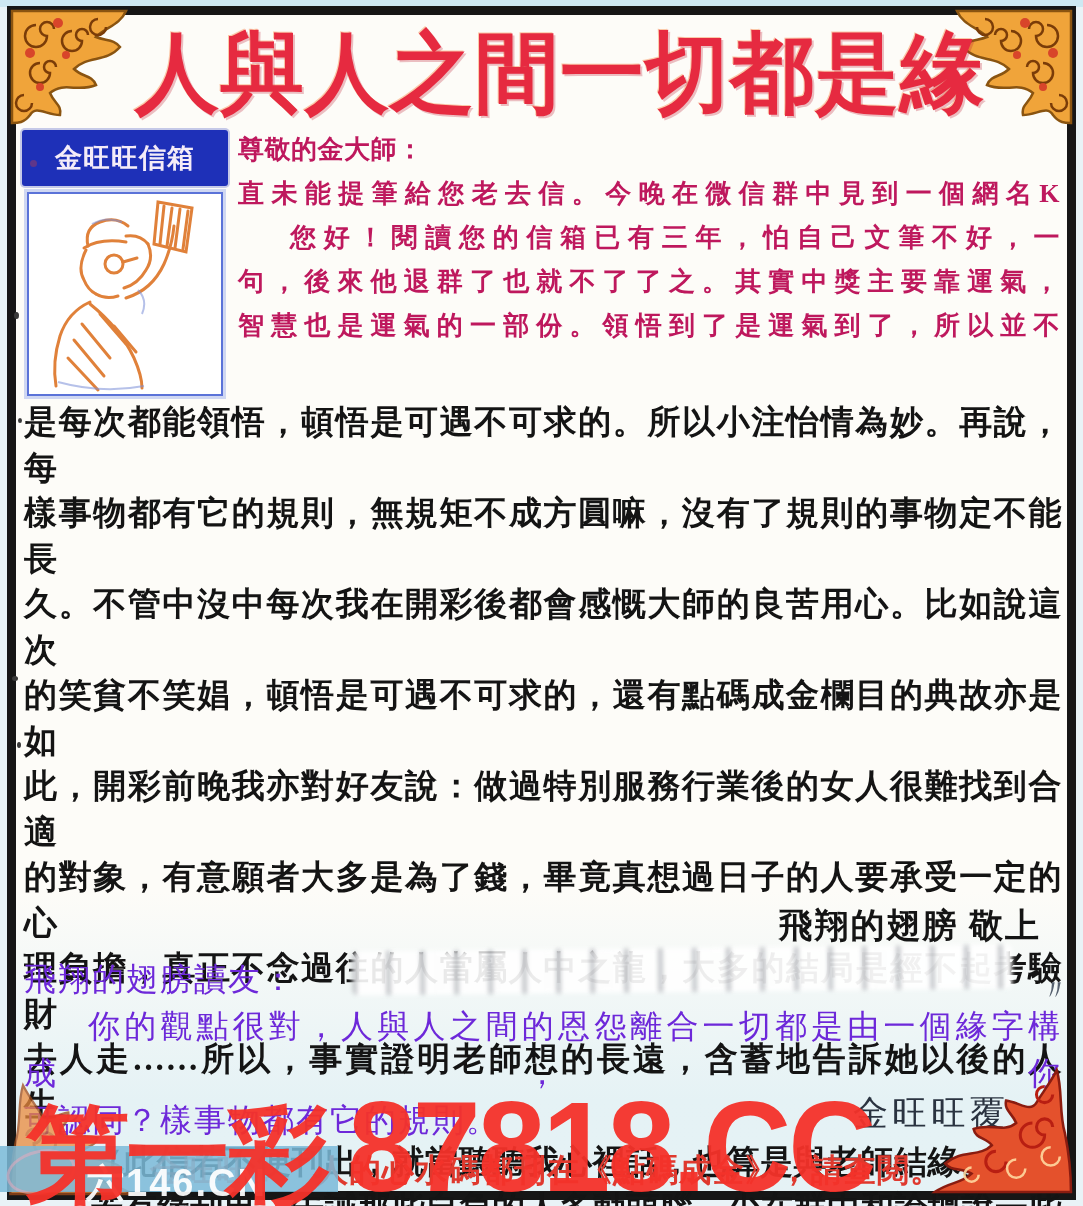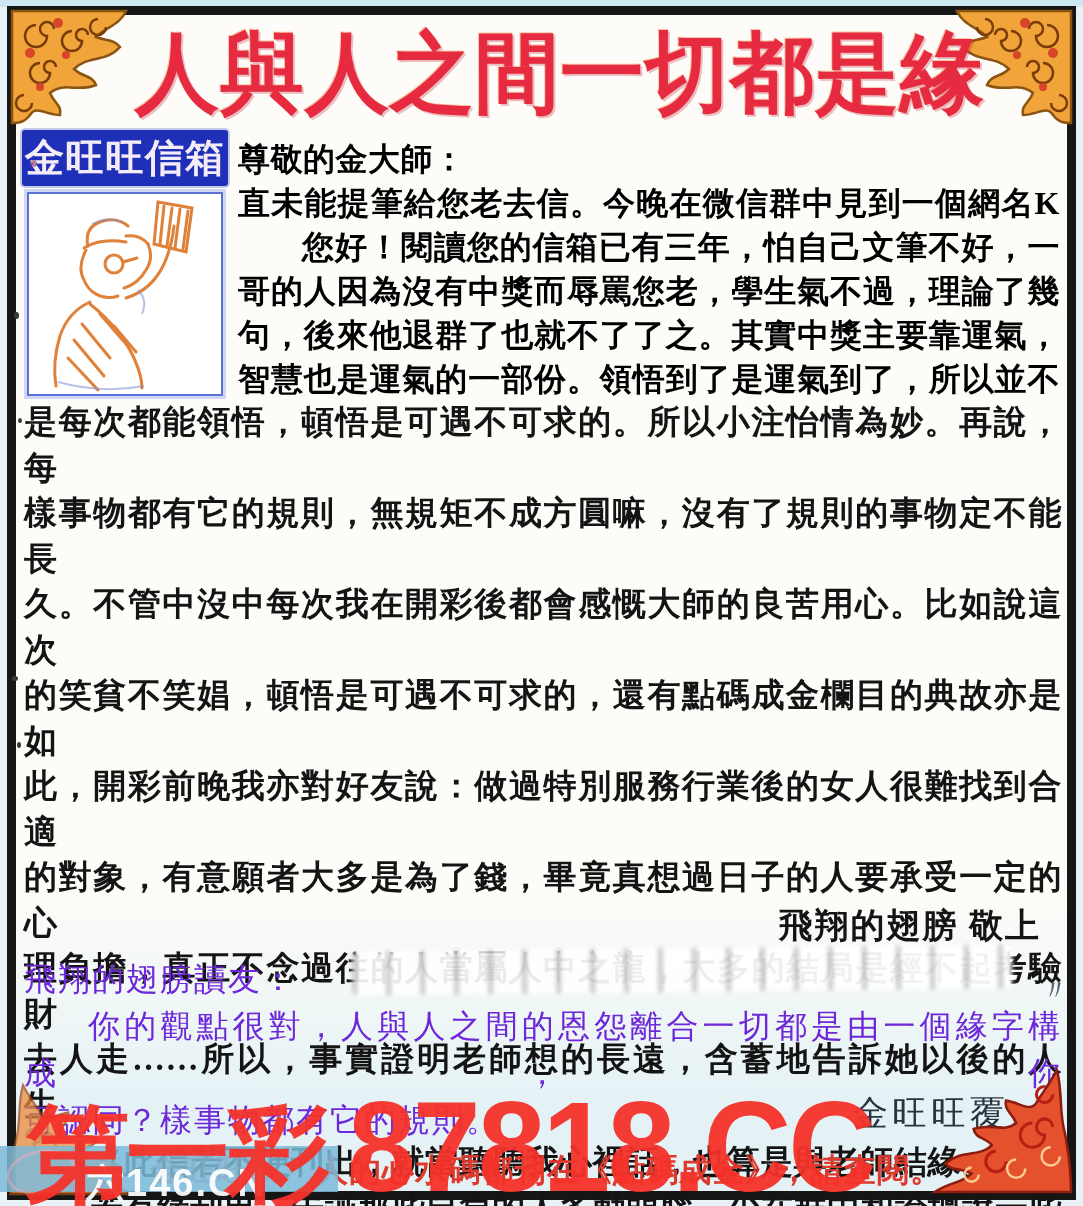--- a/index.html
+++ b/index.html
@@ -32,37 +32,37 @@
   .orn{position:absolute;}
   .orn.tl{left:9px;top:9px;width:122px;height:118px;}
   .orn.tr{right:9px;top:9px;width:122px;height:118px;transform:scaleX(-1);}
   .orn.br{right:10px;bottom:12px;width:142px;height:132px;z-index:7;}
   .orn.bl{left:8px;bottom:10px;width:128px;height:118px;transform:scaleX(-1);opacity:.75;z-index:4;}
 
   
   .colbox{position:absolute;left:22px;top:130px;width:206px;height:268px;}
   .colbox .hdr{
     height:56px;background:#1e30b8;color:#f4ecf8;border-radius:3px;
-    font-size:39px;font-weight:700;text-align:center;line-height:56px;letter-spacing:1px;
+    font-size:27px;font-weight:700;text-align:center;line-height:56px;letter-spacing:1px;
     box-shadow:0 0 0 2px rgba(30,48,184,.25);
     font-family:"Liberation Sans","DejaVu Sans",sans-serif;
   }
   .colbox .pic{
     position:absolute;left:5px;right:5px;top:62px;bottom:2px;background:#fff;
     border:2px solid #5b73d8;box-shadow:0 0 0 3px rgba(150,170,235,.45);
   }
   .colbox .pic svg{width:100%;height:100%;}
 
   
   .ln{white-space:nowrap;}
   .just{white-space:normal;text-align:justify;text-align-last:justify;text-justify:inter-character;}
   .ind{text-indent:2em;}
   .letterA{
-    position:absolute;left:238px;top:137px;width:822px;
-    font-size:32px;font-weight:700;line-height:44px;color:#000000;letter-spacing:.5px;
+    position:absolute;left:238px;top:128px;width:822px;
+    font-size:26px;font-weight:700;line-height:44px;color:#be185d;letter-spacing:.5px;
   }
   .letterB{
     position:absolute;left:24px;top:400px;width:1038px;
     font-size:33px;font-weight:700;line-height:45.5px;color:#141414;letter-spacing:.5px;
   }
   .gap-top{margin-top:12px;}
   .signoff1{
     position:absolute;right:42px;top:903px;font-size:34px;font-weight:700;color:#141414;letter-spacing:2px;
   }
 
@@ -218,21 +218,20 @@
           <path d="M62,30 q14,-8 30,-2"></path>
         </g>
       </svg>
     </div>
   </div>
 
   <div class="letterA">
     <div class="ln">尊敬的金大師：</div>
     <div class="just">直未能提筆給您老去信。今晚在微信群中見到一個網名K</div>
     <div class="just ind">您好！閱讀您的信箱已有三年，怕自己文筆不好，一</div>
-    <div class="just">哥的人因為沒有中獎而辱罵您老，學生氣不過，理論了幾</div>
     <div class="just">句，後來他退群了也就不了了之。其實中獎主要靠運氣，</div>
     <div class="just">智慧也是運氣的一部份。領悟到了是運氣到了，所以並不</div>
   </div>
 
   <div class="letterB">
     <div class="just">是每次都能領悟，頓悟是可遇不可求的。所以小注怡情為妙。再說，每</div>
     <div class="just">樣事物都有它的規則，無規矩不成方圓嘛，沒有了規則的事物定不能長</div>
     <div class="just">久。不管中沒中每次我在開彩後都會感慨大師的良苦用心。比如說這次</div>
     <div class="just">的笑貧不笑娼，頓悟是可遇不可求的，還有點碼成金欄目的典故亦是如</div>
     <div class="just">此，開彩前晚我亦對好友說：做過特別服務行業後的女人很難找到合適</div>

